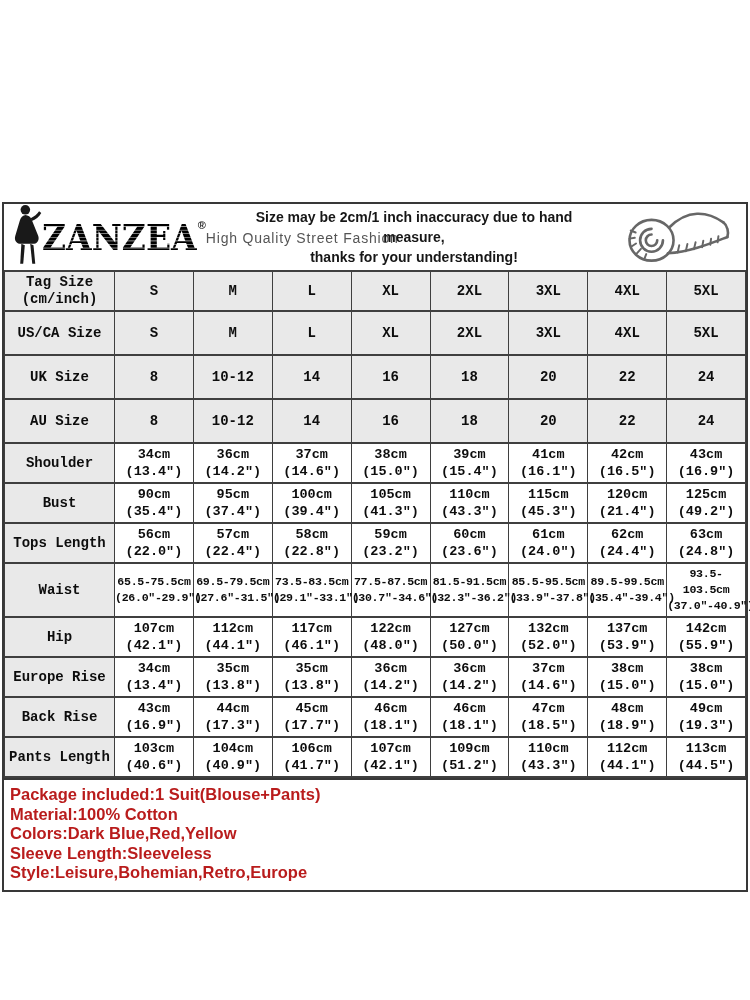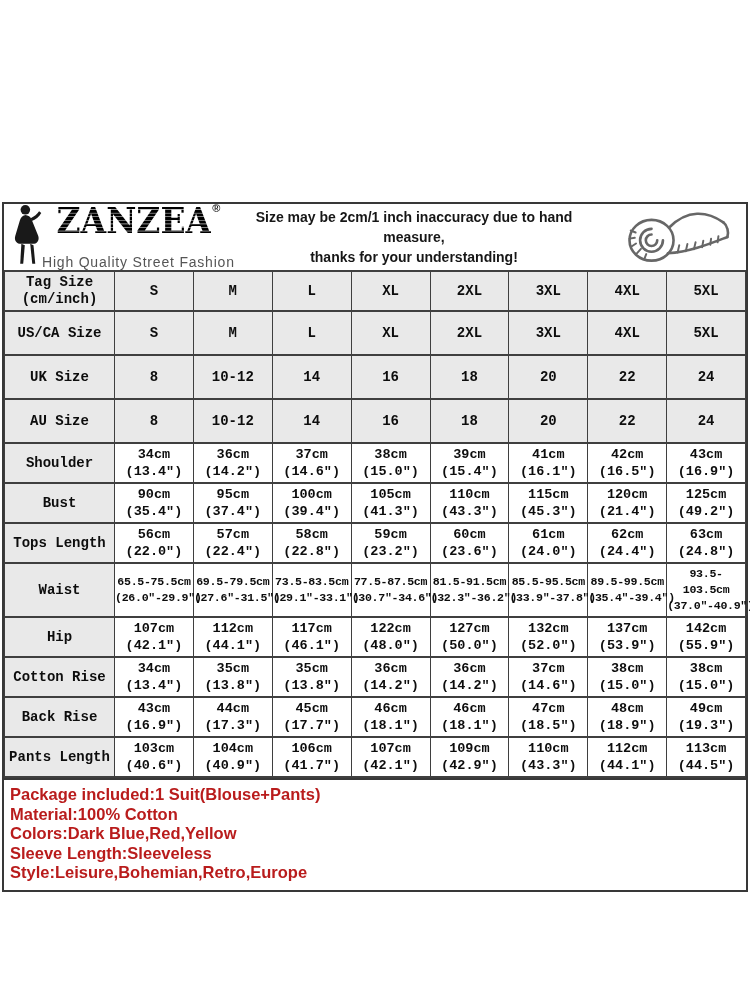--- a/index.html
+++ b/index.html
@@ -34,21 +34,21 @@
     background: #fff;
   }
   .logo {
     display: flex;
     align-items: center;
     padding-left: 6px;
     width: 212px;
     flex: 0 0 auto;
   }
   .logo-woman { flex: 0 0 auto; margin-right: -4px; }
-  .logo-textwrap { display: flex; flex-direction: column; align-items: center; gap: 16px; }
+  .logo-textwrap { display: flex; flex-direction: row; align-items: center; }
   .logo-main { display: flex; align-items: flex-start; }
   .logo-name {
     font-family: "DejaVu Serif", "Liberation Serif", serif;
     font-weight: bold;
     font-size: 33px;
     line-height: 1;
     letter-spacing: 0px;
     transform: scaleY(1.05);
     background: repeating-linear-gradient(180deg, #000 0px, #000 2px, #9a9a9a 2.6px, #2a2a2a 3.4px);
     -webkit-background-clip: text;
@@ -351,21 +351,21 @@
               <td>127cm
 (50.0")</td>
               <td>132cm
 (52.0")</td>
               <td>137cm
 (53.9")</td>
               <td>142cm
 (55.9")</td>
             </tr>
             <tr>
-              <th>Cotton Rise</th>
+              <th>Europe Rise</th>
               <td>34cm
 (13.4")</td>
               <td>35cm
 (13.8")</td>
               <td>35cm
 (13.8")</td>
               <td>36cm
 (14.2")</td>
               <td>36cm
 (14.2")</td>
@@ -399,21 +399,21 @@
               <th>Pants Length</th>
               <td>103cm
 (40.6")</td>
               <td>104cm
 (40.9")</td>
               <td>106cm
 (41.7")</td>
               <td>107cm
 (42.1")</td>
               <td>109cm
-(42.9")</td>
+(51.2")</td>
               <td>110cm
 (43.3")</td>
               <td>112cm
 (44.1")</td>
               <td>113cm
 (44.5")</td>
             </tr>
           </tbody>
       </table>
     </div>

